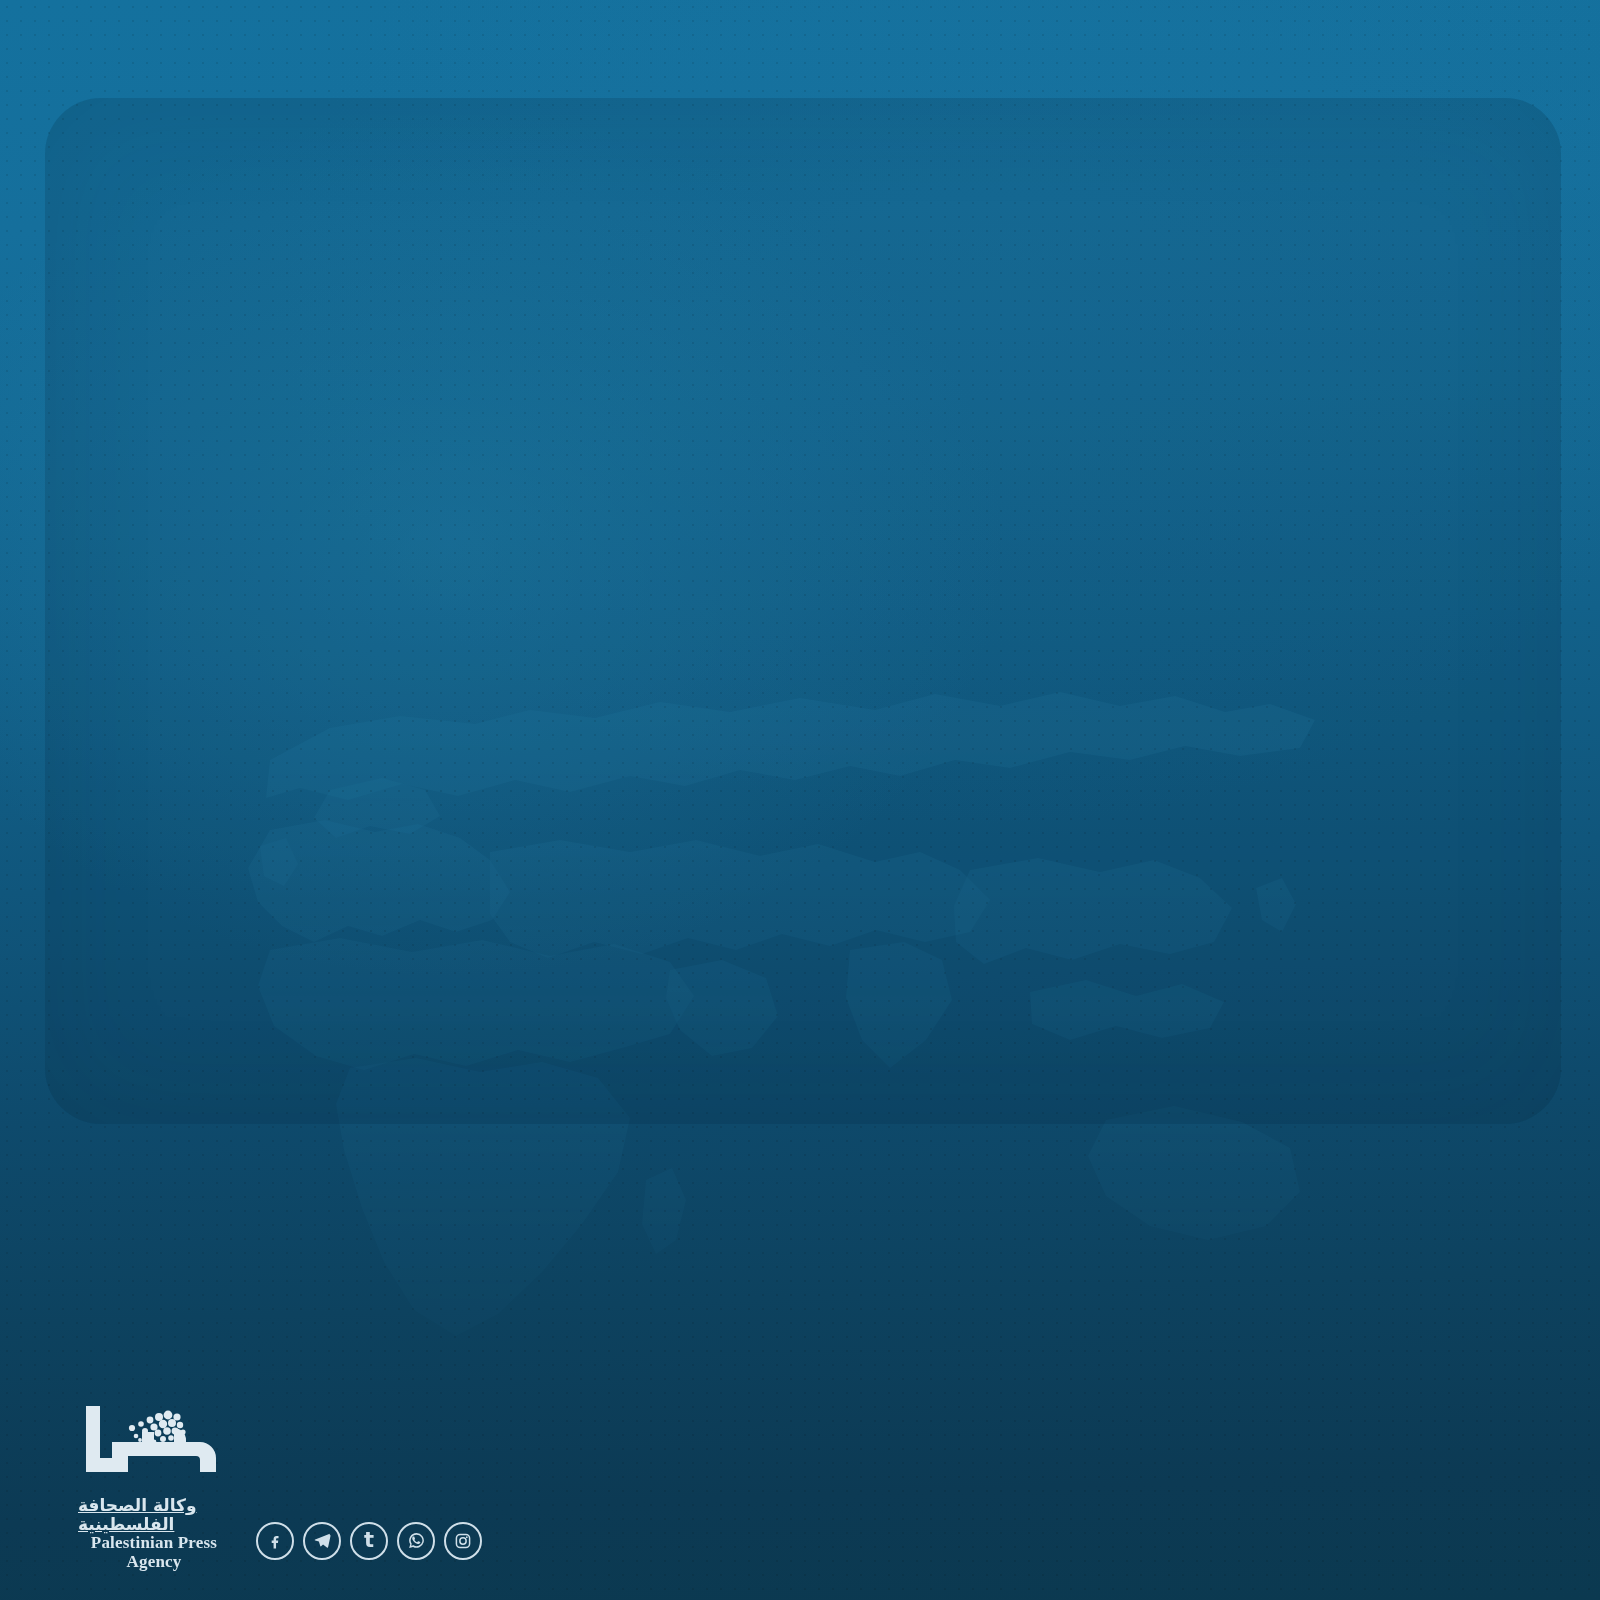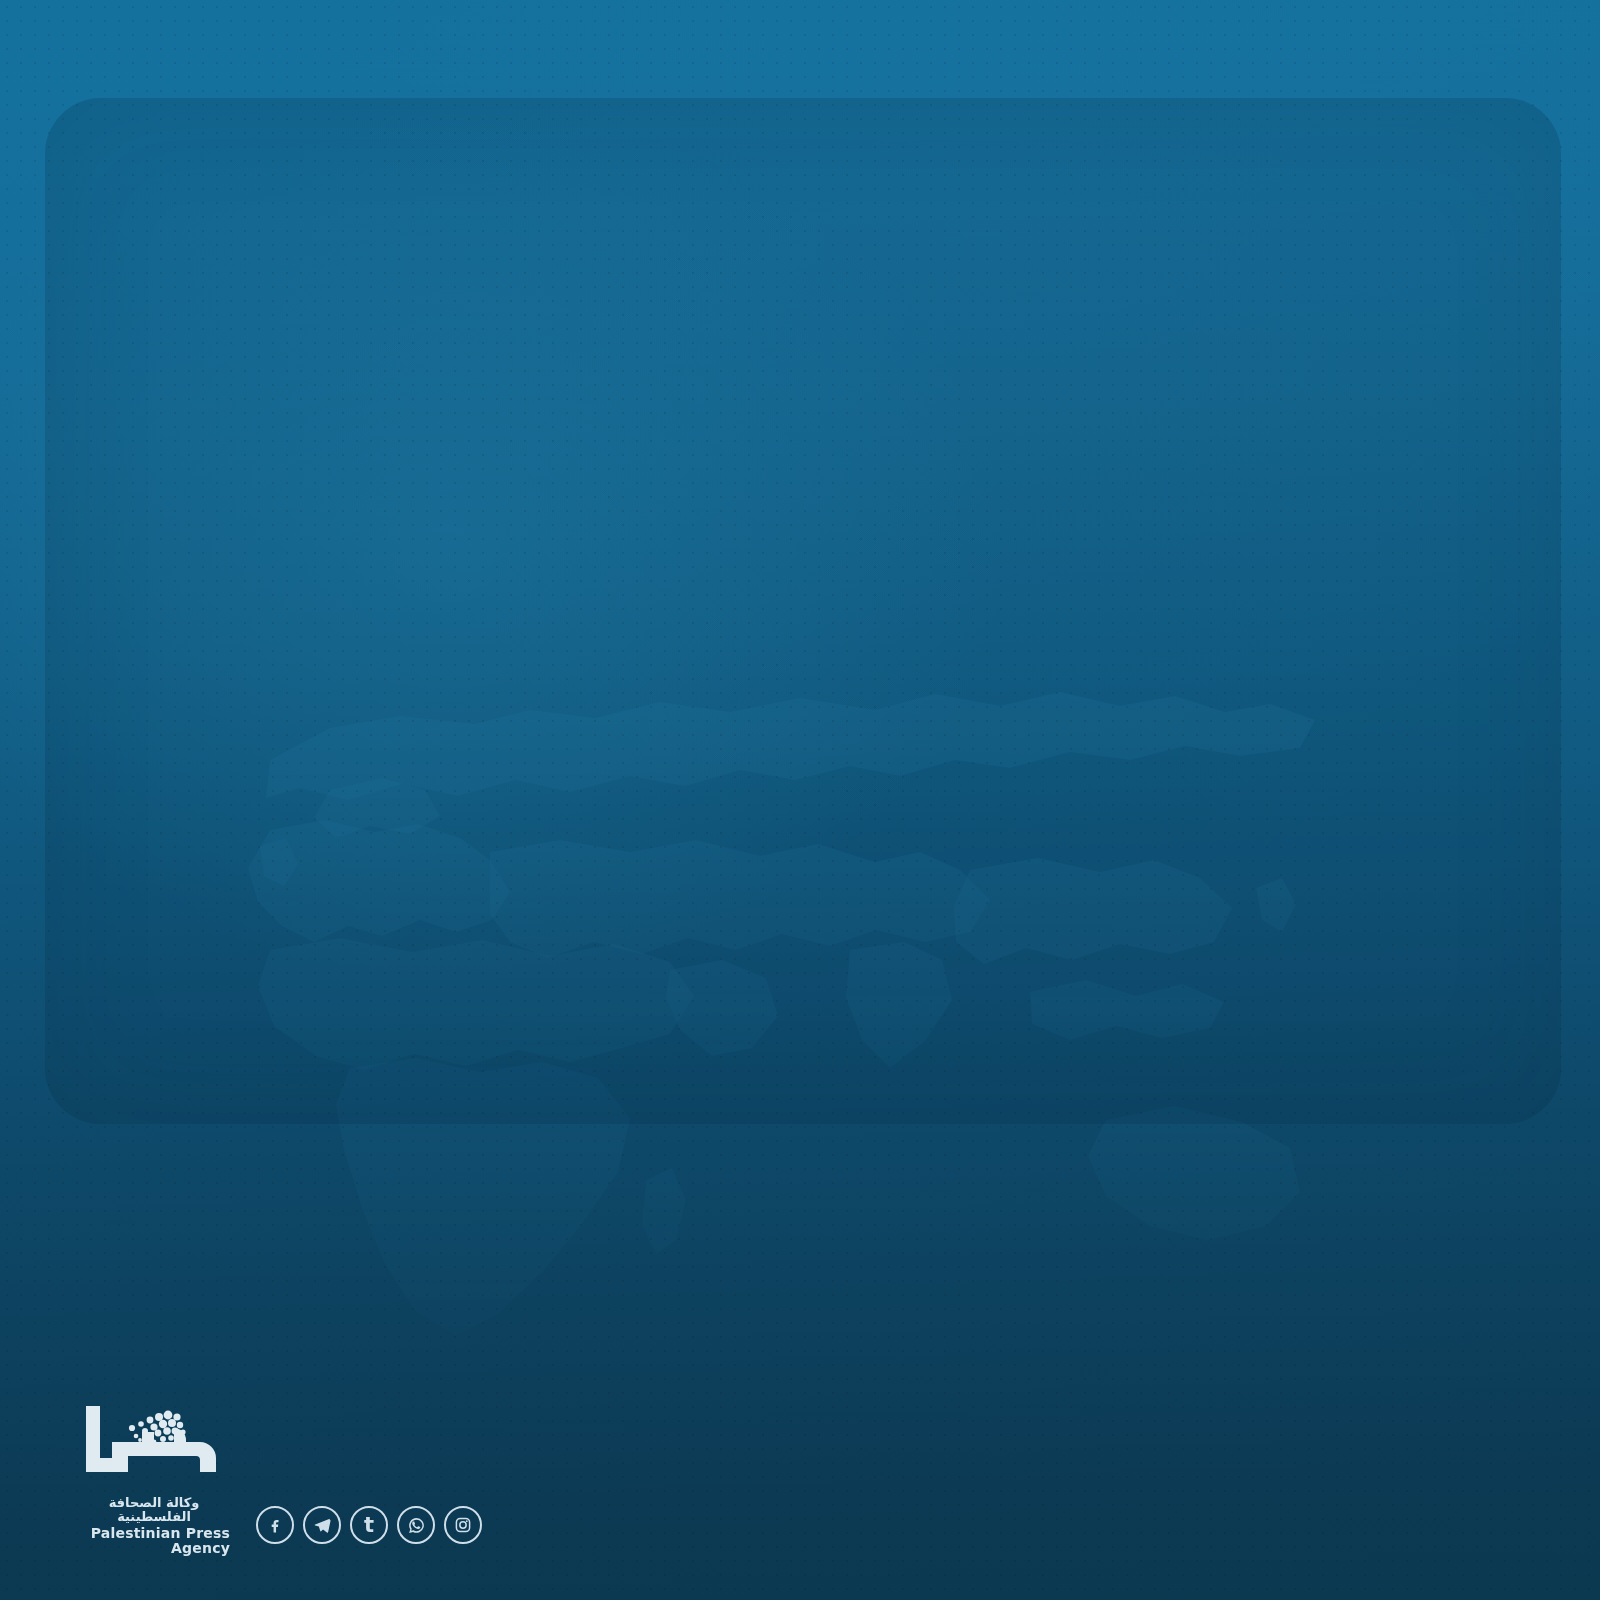--- a/index.html
+++ b/index.html
@@ -106,36 +106,38 @@
     top: 1398px;
     display: flex;
     align-items: flex-end;
     gap: 26px;
     direction: ltr;
   }
   .logo-block { width: 152px; }
   .logo-mark { display:block; width:152px; height:96px; }
   .logo-ar {
     color: #d9e6ee;
-    font-size: 13px;
+    font-size: 17px;
     font-weight: bold;
-    text-align: center;
+    text-align: left;
     direction: rtl;
     letter-spacing: -0.3px;
     margin-top: 2px;
     line-height: 1.1;
+    text-decoration: underline;
   }
   .logo-en {
     color: #d9e6ee;
-    font-size: 14px;
+    font-size: 17px;
     font-weight: bold;
-    text-align: right;
+    text-align: center;
     letter-spacing: 0.2px;
     line-height: 1.1;
     margin-top: 1px;
+    font-family: Liberation Serif, serif;
   }
   .social {
     display: flex;
     gap: 9px;
     align-items: center;
     margin-bottom: 12px;
   }
   .social-icon {
     width: 34px;
     height: 34px;

